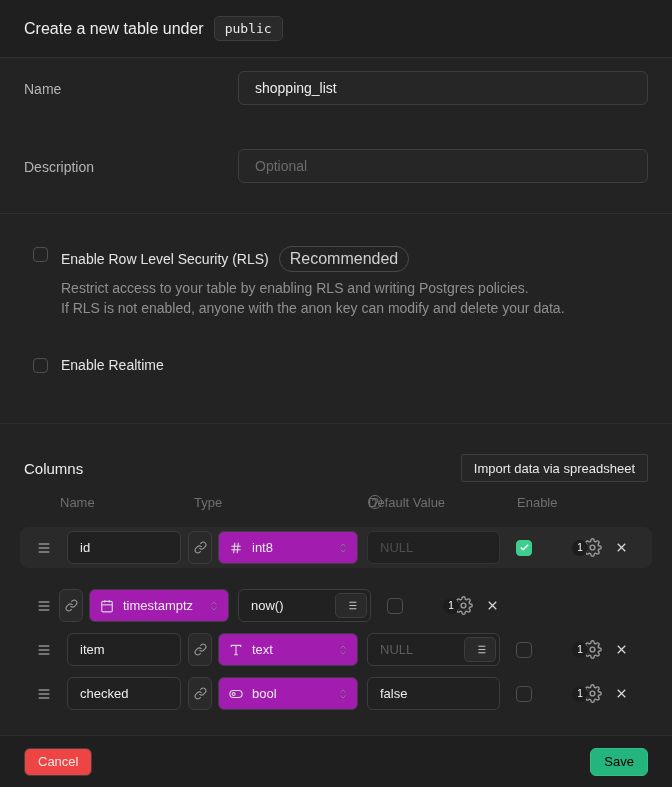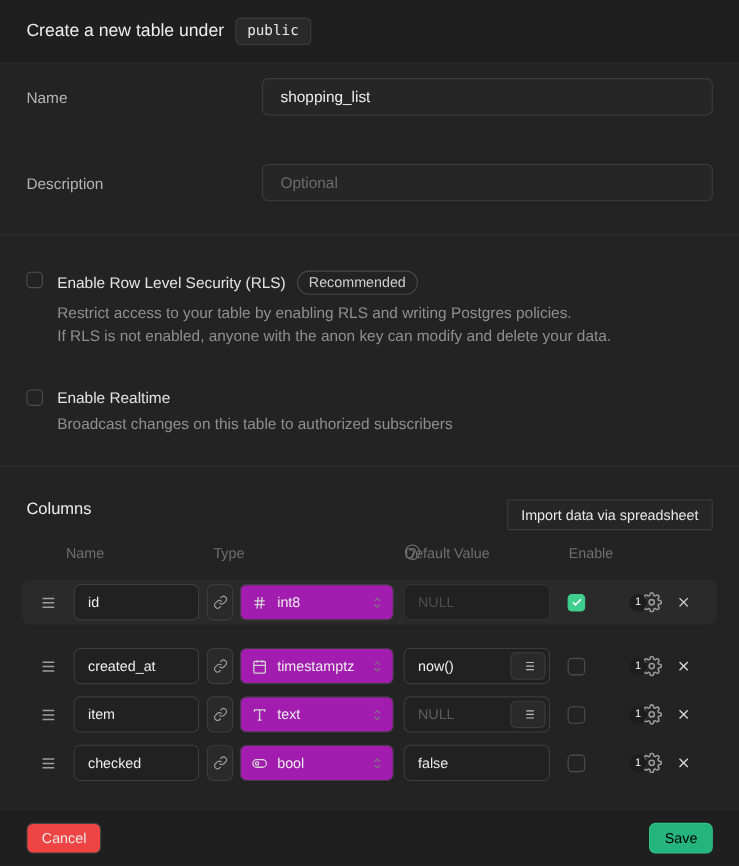--- a/index.html
+++ b/index.html
@@ -41,47 +41,47 @@
     background: #262626; border: 1px solid #3d3d3d; border-radius: 6px;
     color: #ededed; font-size: 14px; padding: 0 16px; outline: none;
     font-family: "Liberation Sans", sans-serif;
   }
   .txt-input::placeholder { color: #6b6b6b; }
 
   
   .sec-toggles {
     height: 210px; flex: 0 0 210px;
     border-bottom: 1px solid #2f2f2f;
-    padding: 32px 24px 0;
+    padding: 32px 33px 0;
   }
   .toggle-block { display: flex; gap: 13px; }
   .toggle-block + .toggle-block { margin-top: 38px; }
   .checkbox {
     width: 15px; height: 15px; flex: 0 0 15px;
     border: 1px solid #4f4f4f; border-radius: 4px;
     background: transparent; display: inline-flex;
     align-items: center; justify-content: center;
     cursor: pointer; margin-top: 1px;
   }
   .checkbox.checked { background: #3ecf8e; border-color: #3ecf8e; }
   .checkbox svg { width: 11px; height: 11px; stroke: #fff; stroke-width: 3.2; fill: none; }
   .toggle-head { display: flex; align-items: center; gap: 10px; }
   .toggle-title { font-size: 14px; color: #e4e4e4; }
   .rec-badge {
-    font-size: 13px; color: #cfcfcf;
+    font-size: 16px; color: #cfcfcf;
     border: 1px solid #4a4a4a; border-radius: 999px;
     padding: 2px 10px; line-height: 1.25;
   }
   .toggle-desc { font-size: 14px; color: #8f8f8f; line-height: 1.45; margin-top: 6px; }
   .toggle-desc p { margin: 0; }
 
   
   .sec-columns { flex: 1 1 auto; padding: 0; }
   .columns-head {
-    display: flex; justify-content: space-between;
+    display: flex; align-items: center; justify-content: space-between;
     padding: 30px 24px 0;
   }
   .columns-title { font-size: 15px; font-weight: 400; color: #ededed; }
   .import-btn {
     height: 28px; padding: 0 12px;
     background: #262626; border: 1px solid #3d3d3d; border-radius: 2px;
     color: #e8e8e8; font-size: 13px; cursor: pointer;
     font-family: "Liberation Sans", sans-serif;
   }
   .col-headers { position: relative; height: 18px; margin-top: 13px; }
@@ -202,23 +202,20 @@
           <p>If RLS is not enabled, anyone with the anon key can modify and delete your data.</p>
         </div>
       </div>
     </div>
     <div class="toggle-block">
       <span class="checkbox"></span>
       <div>
         <div class="toggle-head">
           <span class="toggle-title">Enable Realtime</span>
         </div>
-        <div class="toggle-desc">
-          <p>Broadcast changes on this table to authorized subscribers</p>
-        </div>
       </div>
     </div>
   </div>
 
   <div class="sec-columns">
     <div class="columns-head">
       <span class="columns-title">Columns</span>
       <button class="import-btn">Import data via spreadsheet</button>
     </div>
 
@@ -292,21 +289,20 @@
       </div>
 
       <div class="col-row">
         <span class="drag">
           <svg viewBox="0 0 24 24">
               <line x1="4" y1="6" x2="20" y2="6"></line>
               <line x1="4" y1="12" x2="20" y2="12"></line>
               <line x1="4" y1="18" x2="20" y2="18"></line>
             </svg>
         </span>
-        <input class="cell-input name-input" type="text" value="created_at" style="">
         <button class="link-btn">
           <svg viewBox="0 0 24 24">
               <path d="M10 13a5 5 0 0 0 7.54.54l3-3a5 5 0 0 0-7.07-7.07l-1.72 1.71"></path>
               <path d="M14 11a5 5 0 0 0-7.54-.54l-3 3a5 5 0 0 0 7.07 7.07l1.71-1.71"></path>
             </svg>
         </button>
         <div class="type-select">
           <span class="type-icon">
             <svg viewBox="0 0 24 24">
                 <rect x="3" y="4" width="18" height="18" rx="2"></rect>

